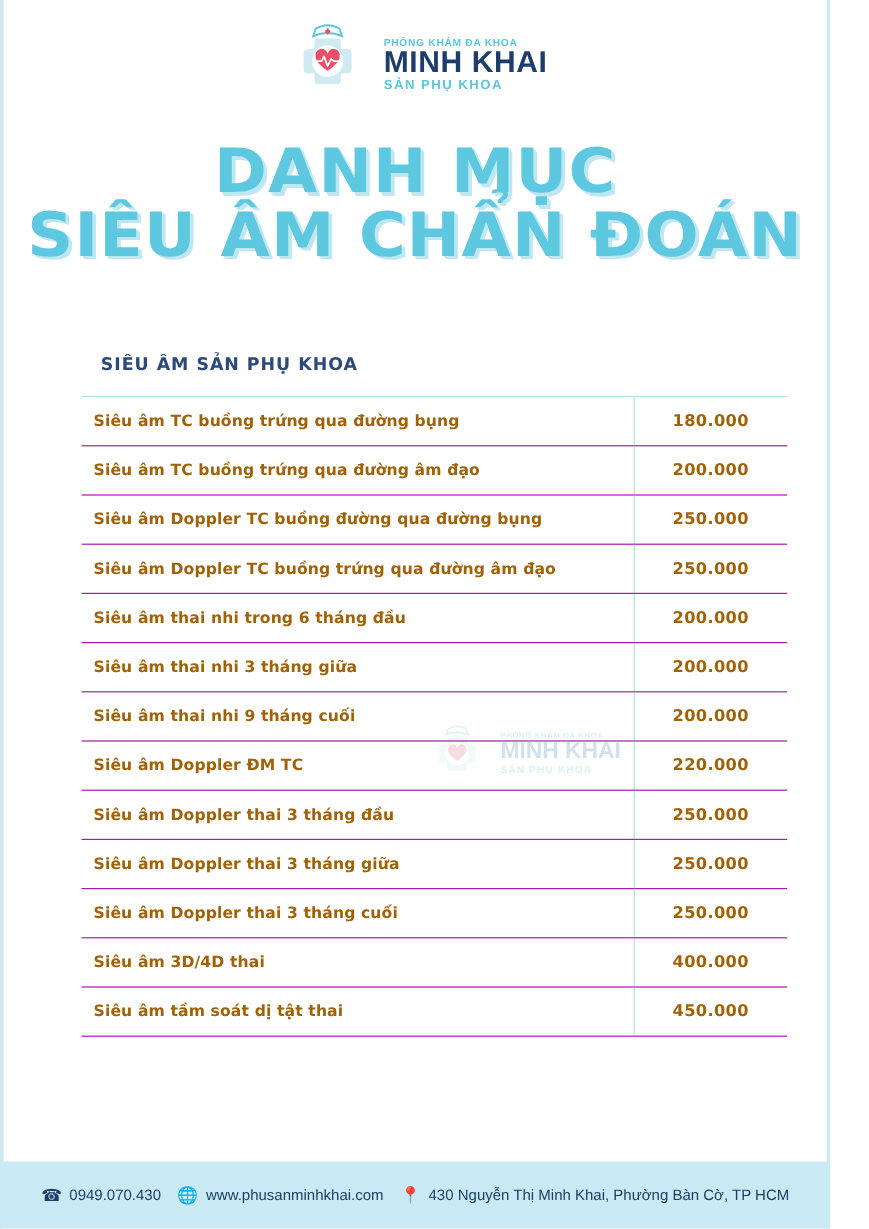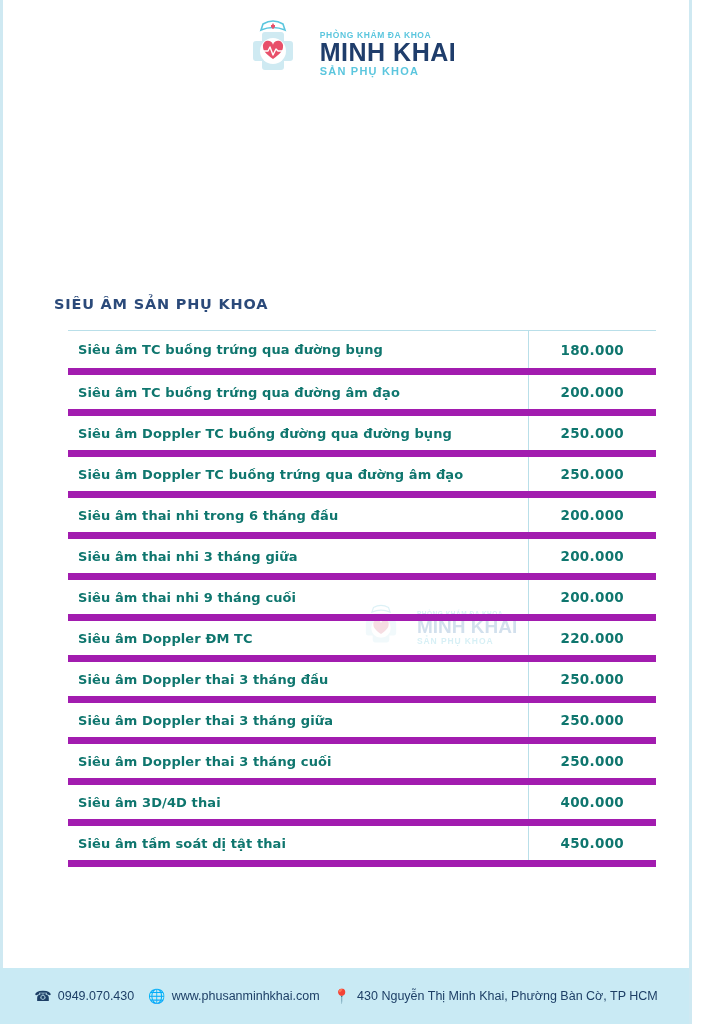--- a/index.html
+++ b/index.html
@@ -85,42 +85,42 @@
       3px 3px 0 #bfe7f2;
     transform: scaleX(1.04);
   }
   .title-l1 { font-size: 51px; }
   .title-l2 { font-size: 51px; }
 
   
   .section-head {
     position: absolute;
     top: 296px;
-    left: 54px;
+    left: 84px;
     font-family: "DejaVu Sans", sans-serif;
     font-size: 14.5px;
     font-weight: bold;
     color: #2b4a7a;
     letter-spacing: 0.8px;
   }
 
   
   .price-table {
     position: absolute;
     top: 330px;
     left: 68px;
     width: 588px;
     border-collapse: collapse;
   }
   .price-table tr { height: 41px; }
   .price-table td {
-    border-bottom: 7px solid #a21caf;
-    font-family: "DejaVu Sans", sans-serif;
-    font-weight: bold;
-    color: #0f766e;
+    border-bottom: 1px solid #a21caf;
+    font-family: "DejaVu Sans", sans-serif;
+    font-weight: bold;
+    color: #a16207;
     font-size: 13px;
     vertical-align: middle;
   }
   .price-table tr:first-child td { border-top: 1px solid #b9dfe9; }
   td.name {
     padding-left: 10px;
     border-right: 1px solid #b9dfe9;
     letter-spacing: 0.1px;
   }
   td.price {
@@ -191,20 +191,24 @@
         <path d="M28 37 h4 l2 -4 l3 8 l3 -6 l2 2 h5" fill="none" stroke="#ffffff" stroke-width="1.4" stroke-linejoin="round" stroke-linecap="round"></path>
       </svg>
     </div>
     <div class="logo-text">
       <div class="logo-top">PHÒNG KHÁM ĐA KHOA</div>
       <div class="logo-main">MINH KHAI</div>
       <div class="logo-sub">SẢN PHỤ KHOA</div>
     </div>
   </div>
 
+  <div class="title-block">
+    <div class="title-l1">DANH MỤC</div>
+    <div class="title-l2">SIÊU ÂM CHẨN ĐOÁN</div>
+  </div>
 
   <div class="section-head">SIÊU ÂM SẢN PHỤ KHOA</div>
 
   <div class="watermark">
     <div class="logo-mark">
       <svg width="56" height="56" viewBox="0 0 74 74">
         <path d="M27 10 q10 -6 20 0 l2 6 q-12 -5 -24 0 z" fill="#ffffff" stroke="#9dd8e6" stroke-width="1.6"></path>
         <path d="M29 18 h16 a3 3 0 0 1 3 3 v6 h6 a3 3 0 0 1 3 3 v14 a3 3 0 0 1 -3 3 h-6 v6 a3 3 0 0 1 -3 3 h-16 a3 3 0 0 1 -3 -3 v-6 h-6 a3 3 0 0 1 -3 -3 v-14 a3 3 0 0 1 3 -3 h6 v-6 a3 3 0 0 1 3 -3 z" fill="#d8eef5"></path>
         <circle cx="37" cy="37" r="13" fill="#ffffff"></circle>
         <path d="M37 45 c-7 -5 -10 -8.5 -10 -12 a5 5 0 0 1 10 -2.3 a5 5 0 0 1 10 2.3 c0 3.5 -3 7 -10 12 z" fill="#e8a0ae"></path>

